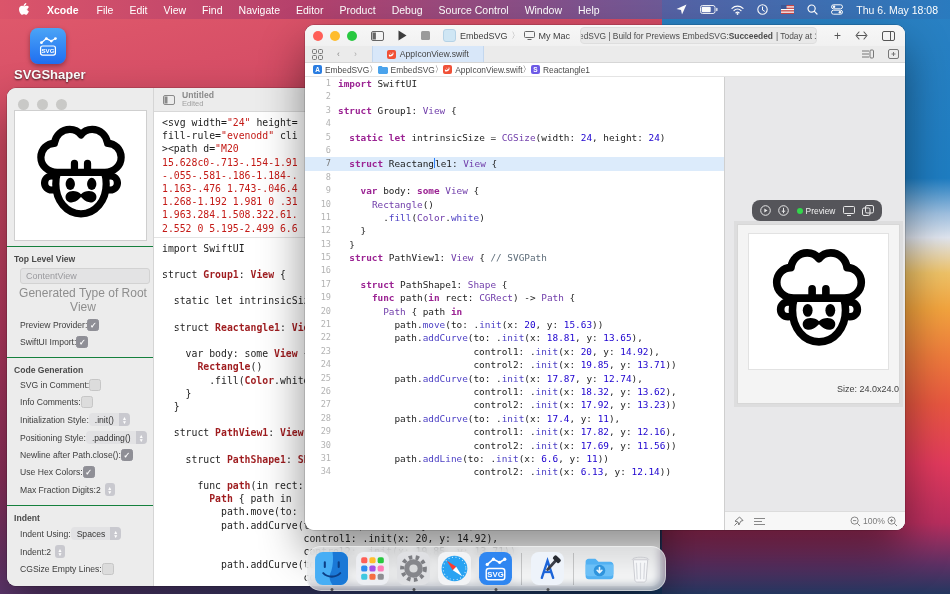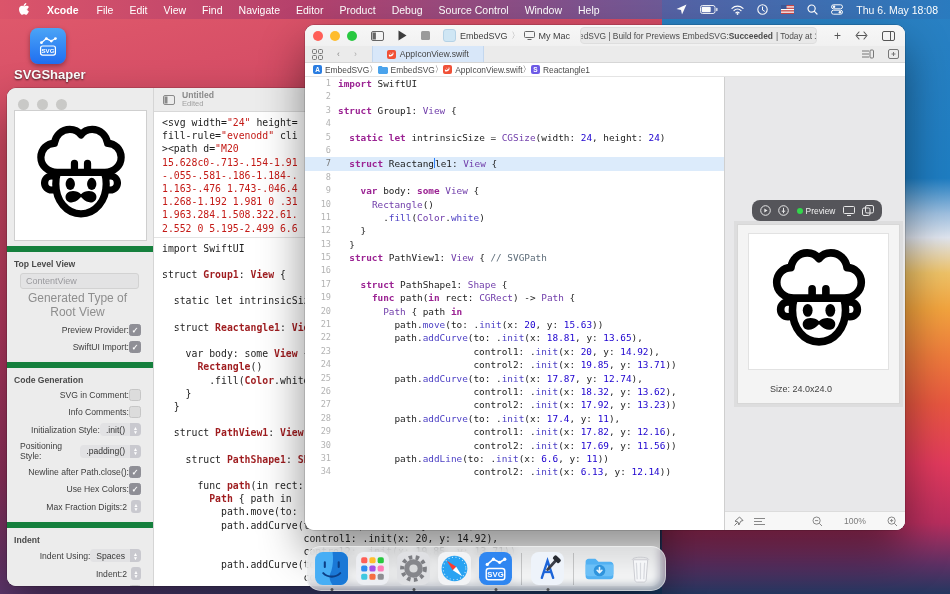--- a/index.html
+++ b/index.html
@@ -37,23 +37,23 @@
   .tl{width:11px;height:11px;border-radius:50%;display:inline-block;margin-right:8px;}
 
   
   #shaper{left:7px;top:88px;width:653px;height:498px;background:#ececec;overflow:hidden;}
   #shaper .tls{position:absolute;left:11px;top:8px;}
   #shaper .tl{background:#c9c9c7;}
   .sh-left{position:absolute;left:0;top:0;width:146px;height:498px;background:#ececec;border-right:1px solid #d5d5d5;}
   .sh-preview{position:absolute;left:7px;top:22px;width:131px;height:129px;background:#fff;border:1px solid #cfcfcf;
     display:flex;align-items:center;justify-content:center;}
   #sh-settings{position:absolute;left:0;top:158px;width:146px;font-size:8.6px;color:#3c3c3c;}
-  .set-sec{border-top:6px solid #15803d;padding:5px 12px 4px 7px;}
+  .set-sec{border-top:1px solid #15803d;padding:5px 1px 4px 7px;}
   .set-head{font-weight:bold;color:#4a4a4a;margin:2px 0 4px 0;}
-  .set-row{display:flex;align-items:center;justify-content:flex-end;margin:0 0 5px 6px;min-height:11px;}
+  .set-row{display:flex;align-items:center;justify-content:flex-start;margin:0 0 5px 6px;min-height:11px;}
   .set-cap{color:#8e8e8e;font-size:12px;text-align:center;margin:1px 0 5px 0;}
   .set-tf{background:#e3e3e4;border:1px solid #d2d2d2;border-radius:3px;color:#9a9a9e;
     padding:2px 5px;margin:0 2px 2px 6px;font-size:9px;}
   .chk{width:10px;height:10px;border-radius:2.5px;background:#dcdcdc;border:.5px solid #c6c6c6;
     display:flex;align-items:center;justify-content:center;flex:none;}
   .chk.on{background:#8f8f96;border-color:#8f8f96;color:#fff;font-size:8px;font-weight:bold;}
   .pill{display:flex;align-items:center;background:#e2e2e4;border-radius:4px;height:13px;
     padding-left:6px;font-size:8.6px;color:#333;}
   .pill .chev{width:11px;height:13px;background:#c9c9cf;border-radius:0 4px 4px 0;margin-left:5px;
     display:flex;flex-direction:column;align-items:center;justify-content:center;color:#fff;font-size:5px;line-height:4px;}
@@ -114,24 +114,24 @@
   .caret{display:inline-block;width:1px;height:10px;background:#2d7ff9;vertical-align:-1px;}
 
   .xc-canvas{position:absolute;left:419px;top:52px;width:181px;height:453px;background:#e8e8ea;border-left:1px solid #cfcfcf;}
   .pv-pill{position:absolute;left:27px;top:123px;width:130px;height:21px;background:rgba(72,72,77,.92);border-radius:8px;
     display:flex;align-items:center;justify-content:space-evenly;color:#f2f2f2;font-size:8.4px;}
   .pv-pill .grn{width:6px;height:6px;border-radius:50%;background:#32d74b;margin-right:3px;}
   .pv-card{position:absolute;left:12px;top:147px;width:161px;height:178px;background:#f4f4f4;
     border:1px solid #d7d7d7;box-shadow:0 0 0 3px rgba(200,200,200,.35);}
   .pv-img{position:absolute;left:10px;top:8px;width:139px;height:135px;background:#fff;border:1px solid #e2e2e2;
     display:flex;align-items:center;justify-content:center;}
-  .pv-size{position:absolute;left:0;bottom:9px;width:100%;text-align:left;font-size:9px;color:#3f3f3f;padding-left:32px;}
+  .pv-size{position:absolute;left:0;bottom:9px;width:100%;text-align:right;font-size:9px;color:#3f3f3f;}
   .cv-bottom{position:absolute;left:0;bottom:0;width:181px;height:18px;background:#f7f7f7;border-top:1px solid #dcdcdc;
     display:flex;align-items:center;color:#7c7c7c;font-size:8.6px;}
-  .cv-bottom .zl{margin-left:auto;display:flex;align-items:center;gap:21px;padding-right:8px;justify-content:space-between;}
+  .cv-bottom .zl{margin-left:auto;display:flex;align-items:center;gap:2px;padding-right:8px;justify-content:space-between;}
 
   
   #dock{left:306px;top:546px;height:43px;background:rgba(244,245,247,.55);border:.5px solid rgba(255,255,255,.45);
     border-radius:15px;display:flex;align-items:center;padding:0 7px;gap:6px;backdrop-filter:blur(4px);}
   .dock-item{width:35px;height:35px;position:relative;}
   .dock-item .dot{position:absolute;left:50%;bottom:-5px;width:3px;height:3px;border-radius:50%;
     background:rgba(60,60,60,.85);transform:translateX(-50%);}
   .dock-sep{width:1px;height:32px;background:rgba(0,0,0,.18);margin:0 2px;}
 </style>
 </head>

